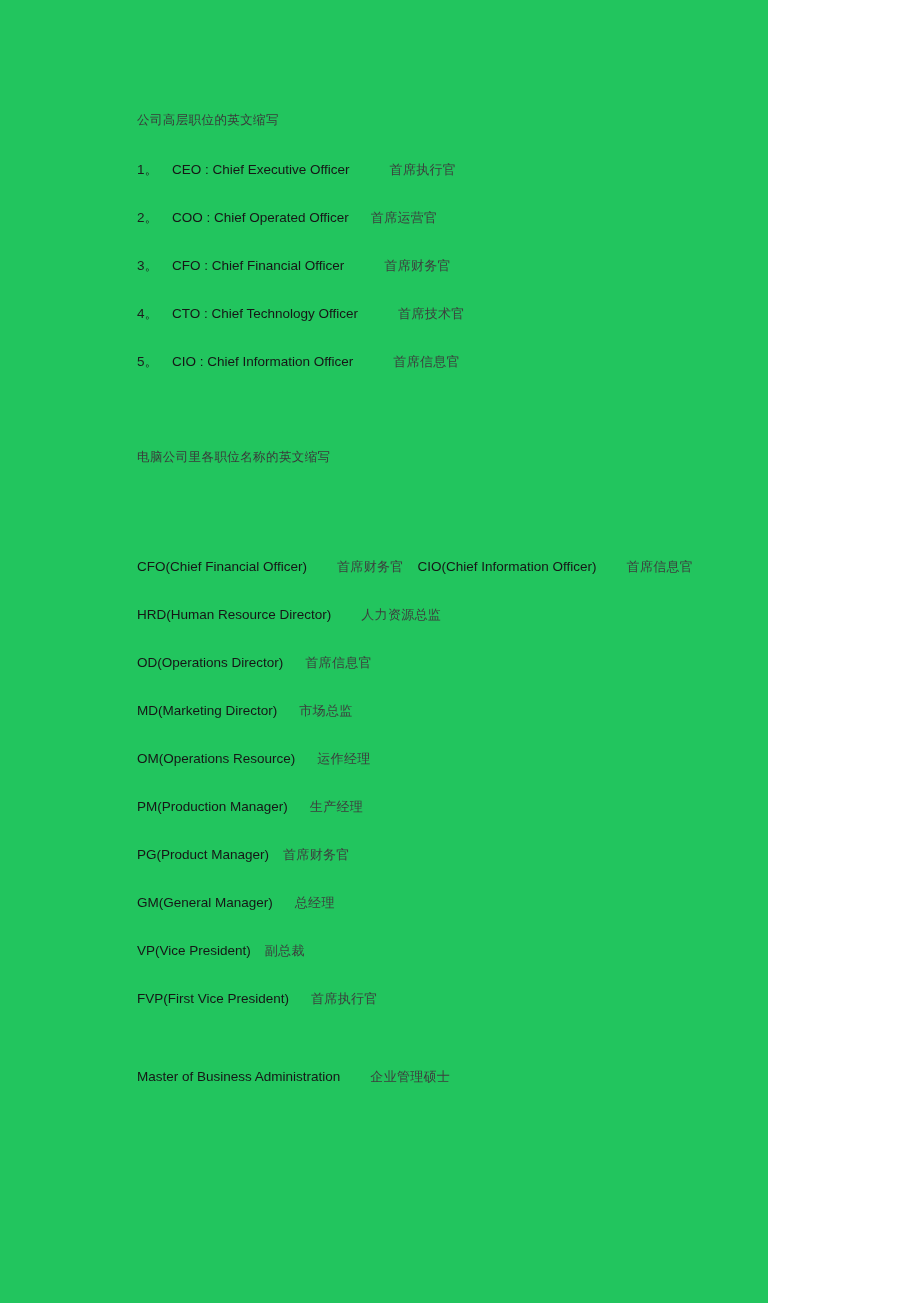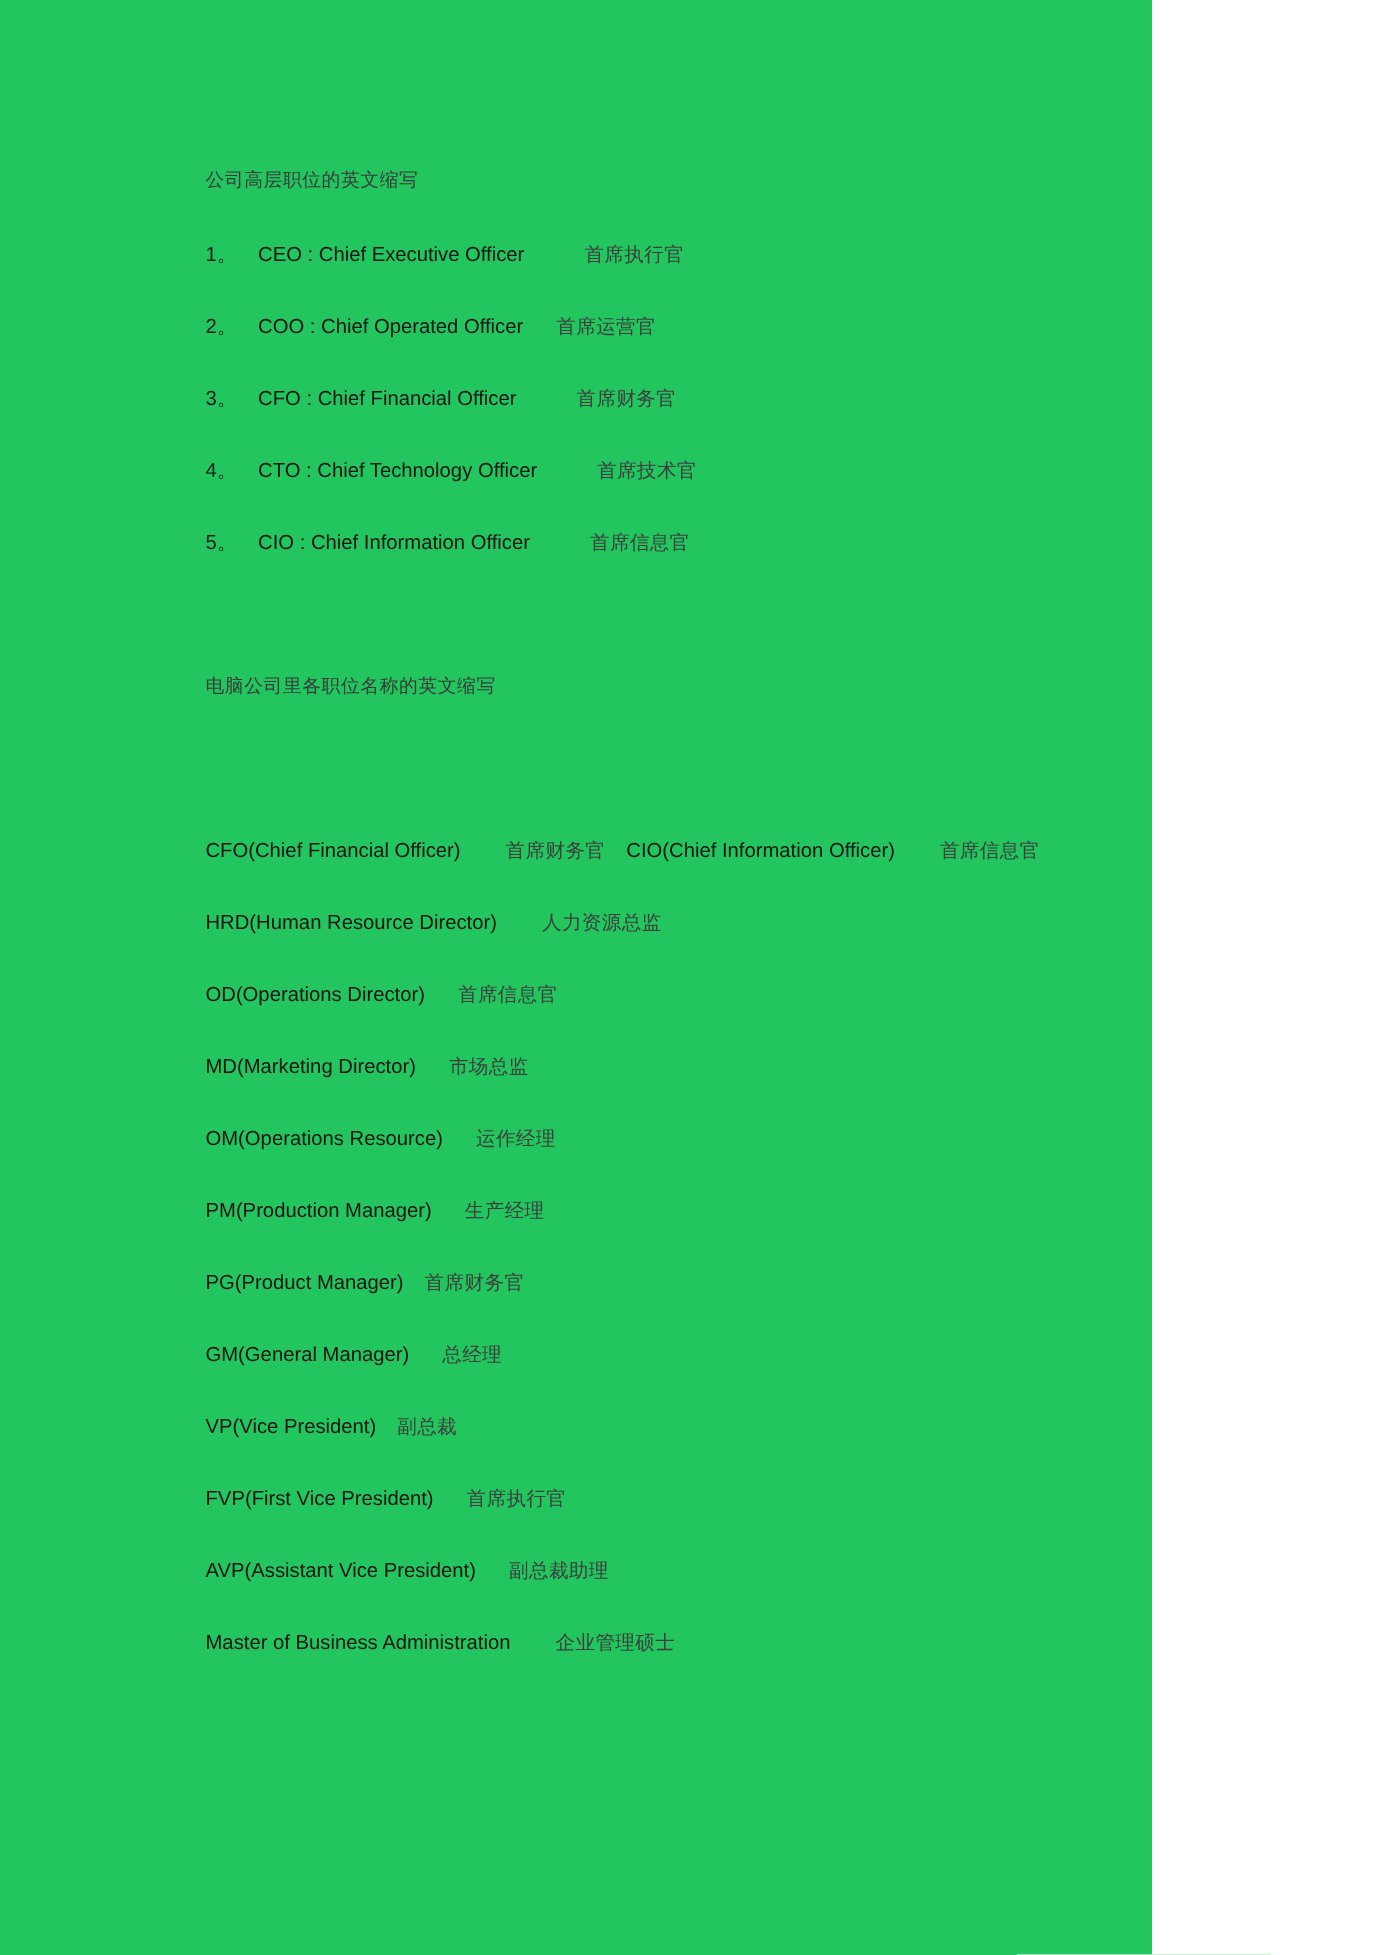--- a/index.html
+++ b/index.html
@@ -149,23 +149,20 @@
       <div class="entry row">
         <span class="en">VP(Vice President)</span><span class="sp-md"></span><span class="zh">副总裁</span>
       </div>
       <div class="gap-line"></div>
 
       <div class="entry row">
         <span class="en">FVP(First Vice President)</span><span class="sp-lg"></span><span class="zh">首席执行官</span>
       </div>
       <div class="gap-line"></div>
 
-      <div class="entry row">
-        <span class="en">AVP(Assistant Vice President)</span><span class="sp-lg"></span><span class="zh">副总裁助理</span>
-      </div>
       <div class="gap-line"></div>
 
       <div class="entry row">
         <span class="en">Master of Business Administration</span><span class="sp-xl"></span><span class="zh">企业管理硕士</span>
       </div>
 
     </div>
   </div>
 </div>
 

